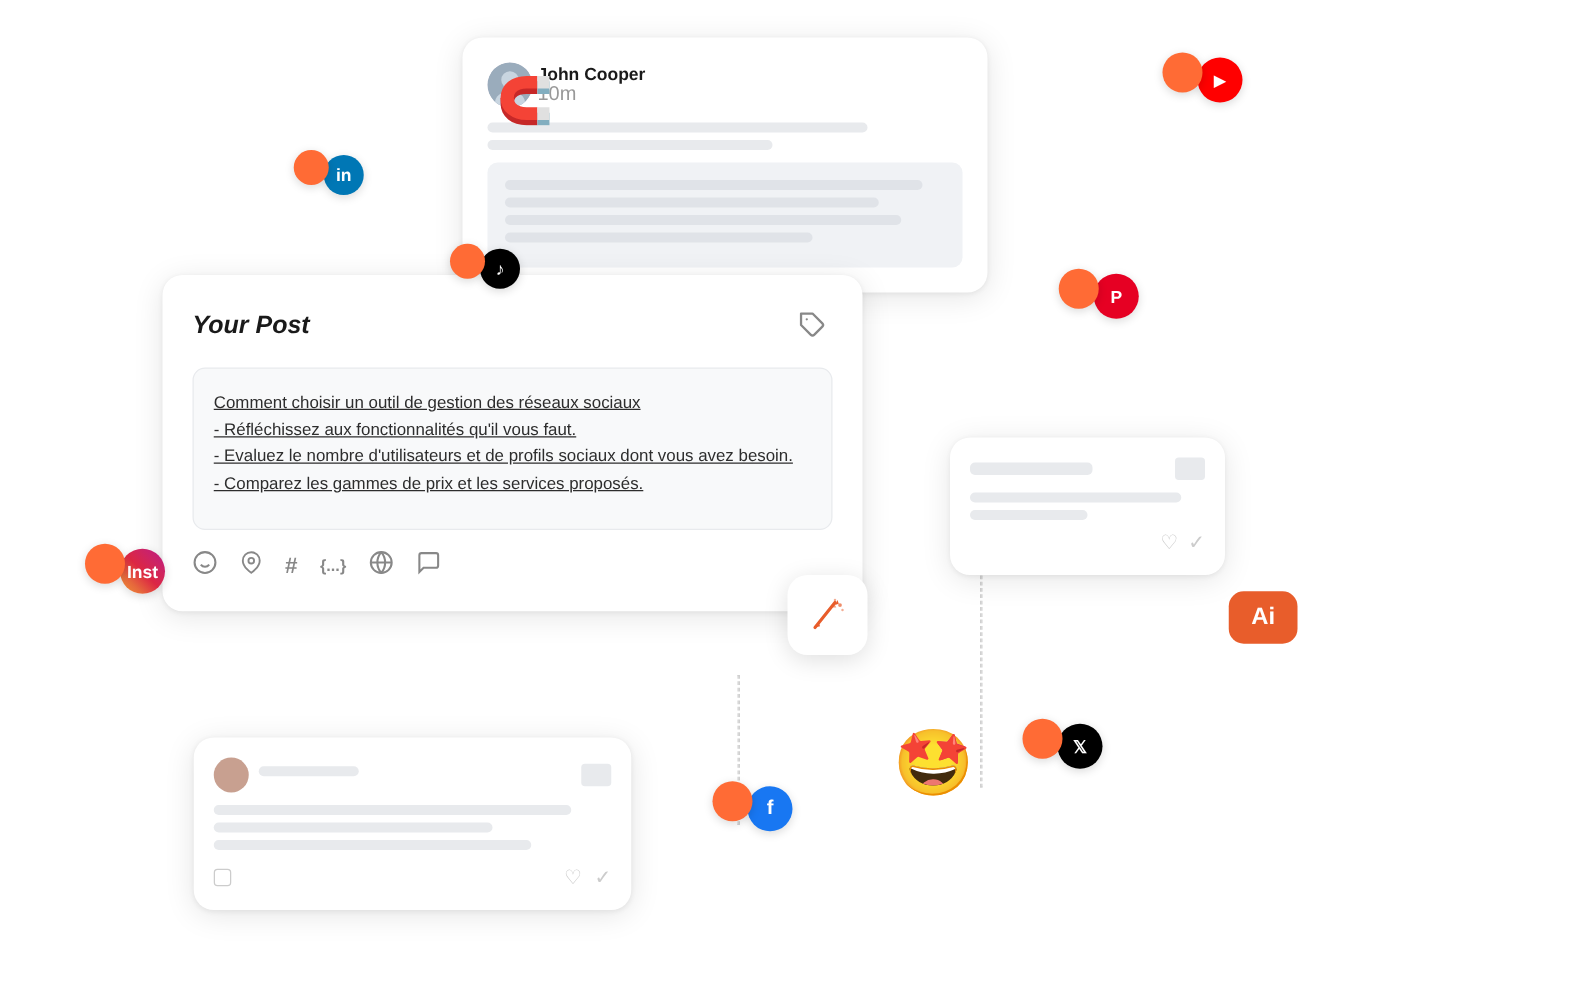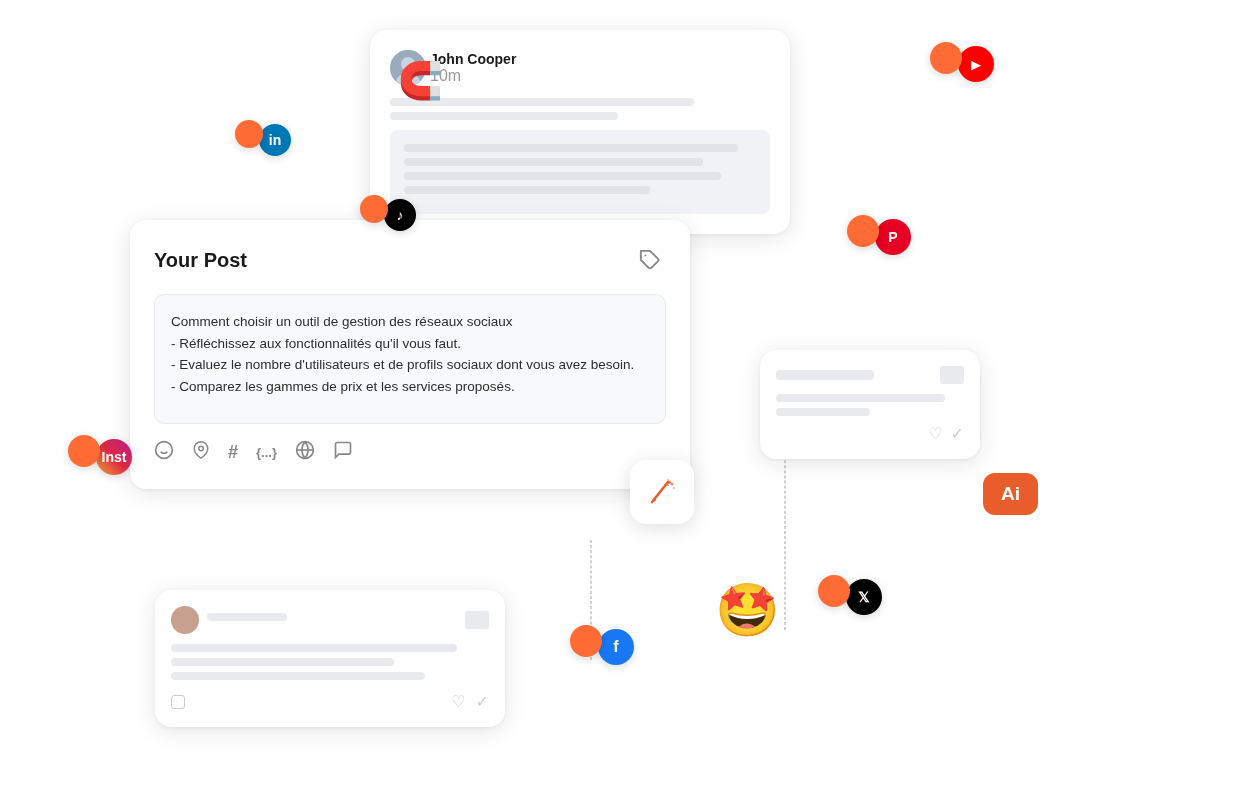--- a/index.html
+++ b/index.html
@@ -85,20 +85,21 @@
     .card-main-header {
       display: flex;
       align-items: center;
       justify-content: space-between;
       margin-bottom: 18px;
     }
     .card-main-title {
       font-size: 20px;
       font-weight: 700;
       color: #1a1a1a;
+      font-style: italic;
     }
     .tag-icon {
       width: 32px;
       height: 32px;
       display: flex;
       align-items: center;
       justify-content: center;
       color: #666;
     }
     .post-textarea {
@@ -295,21 +296,21 @@
   <div class="card card-main">
     <div class="card-main-header">
       <div class="card-main-title">Your Post</div>
       <div class="tag-icon">
         <svg width="22" height="22" viewBox="0 0 24 24" fill="none" stroke="#888" stroke-width="2" stroke-linecap="round" stroke-linejoin="round">
           <path d="M20.59 13.41l-7.17 7.17a2 2 0 01-2.83 0L2 12V2h10l8.59 8.59a2 2 0 010 2.82z"></path>
           <line x1="7" y1="7" x2="7.01" y2="7"></line>
         </svg>
       </div>
     </div>
-    <div class="post-textarea" style="white-space: pre-line;">Comment choisir un outil de gestion des réseaux sociaux
+    <div class="post-textarea" style="white-space: pre-line; text-decoration: underline;">Comment choisir un outil de gestion des réseaux sociaux
 - Réfléchissez aux fonctionnalités qu'il vous faut.
 - Evaluez le nombre d'utilisateurs et de profils sociaux dont vous avez besoin.
 - Comparez les gammes de prix et les services proposés.</div>
     <div class="toolbar-icons">
       <span title="Emoji">
         <svg width="20" height="20" viewBox="0 0 24 24" fill="none" stroke="#888" stroke-width="2">
             <circle cx="12" cy="12" r="10"></circle>
             <path d="M8 14s1.5 2 4 2 4-2 4-2"></path>
             <line x1="9" y1="9" x2="9.01" y2="9"></line>
             <line x1="15" y1="9" x2="15.01" y2="9"></line>

